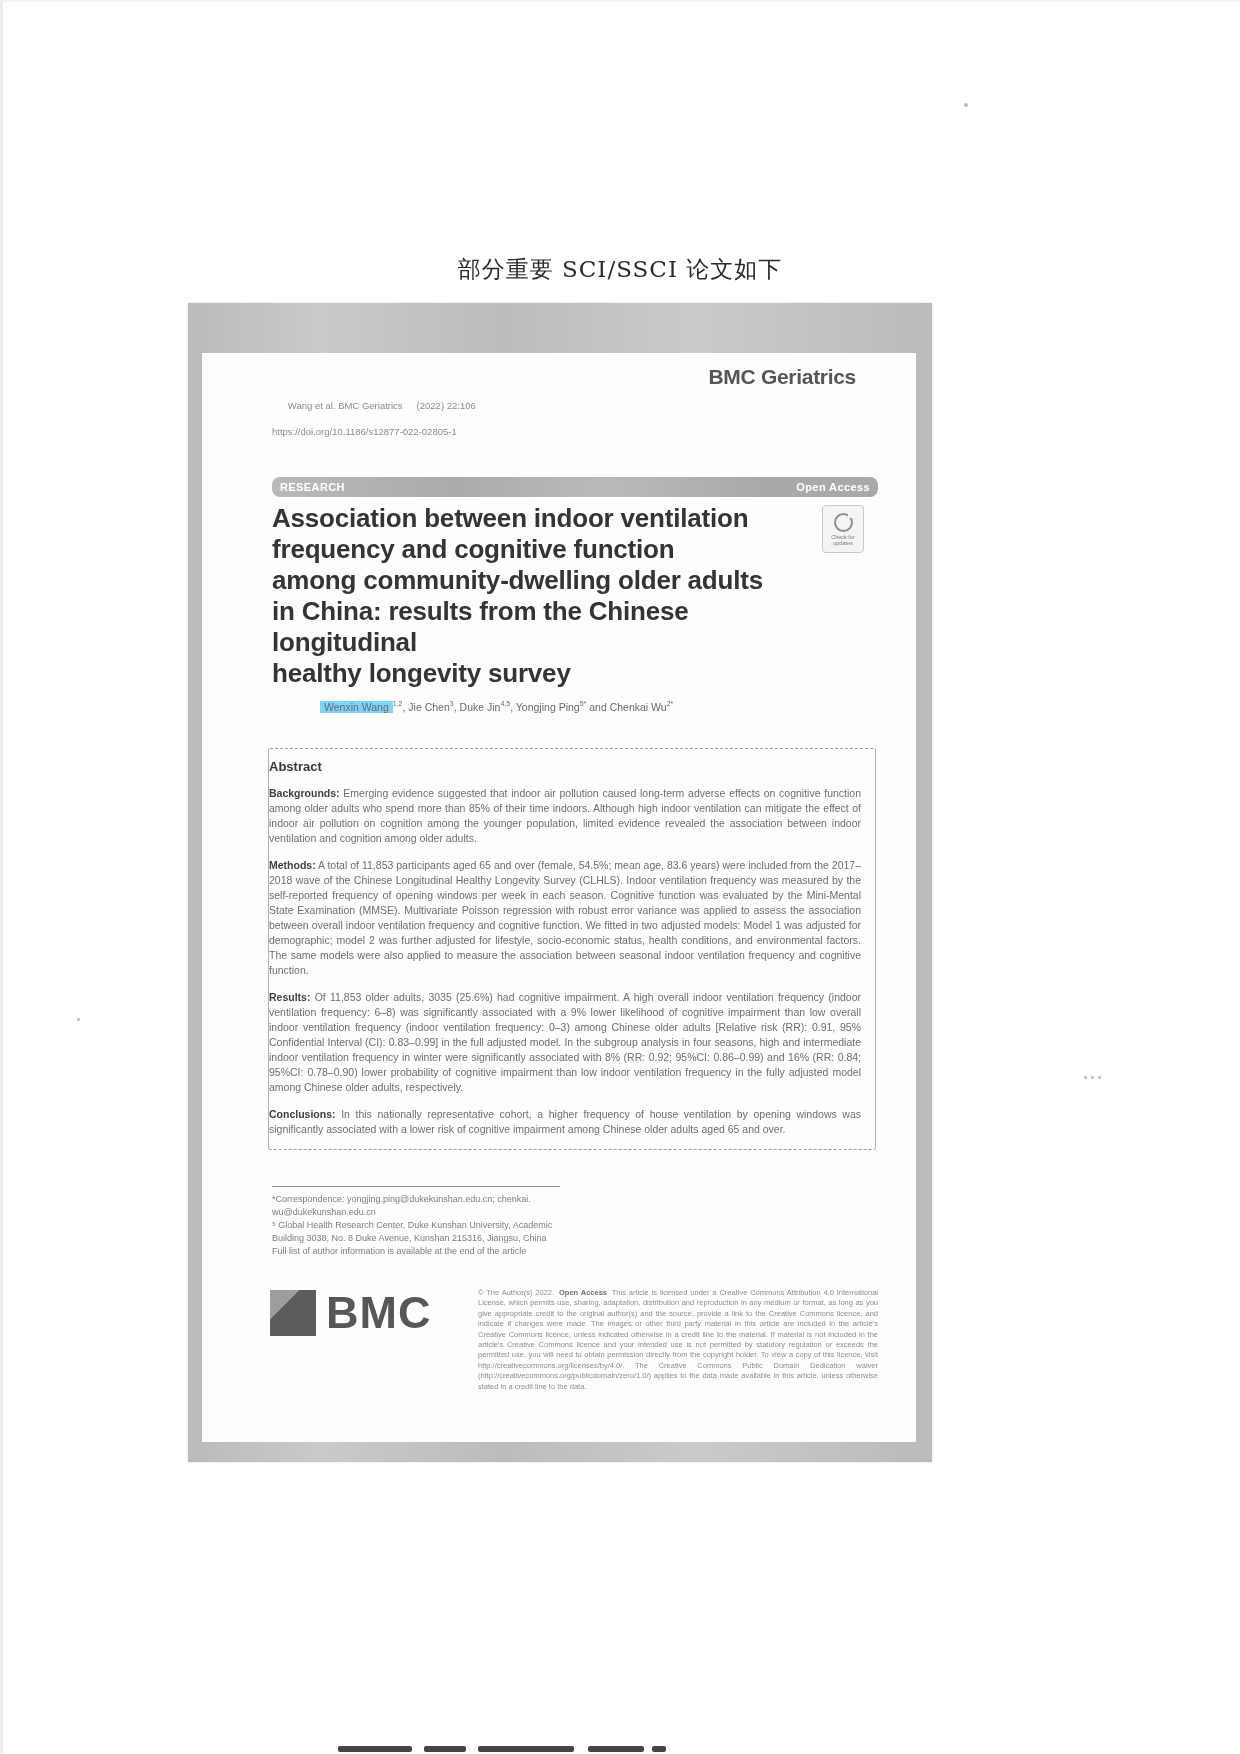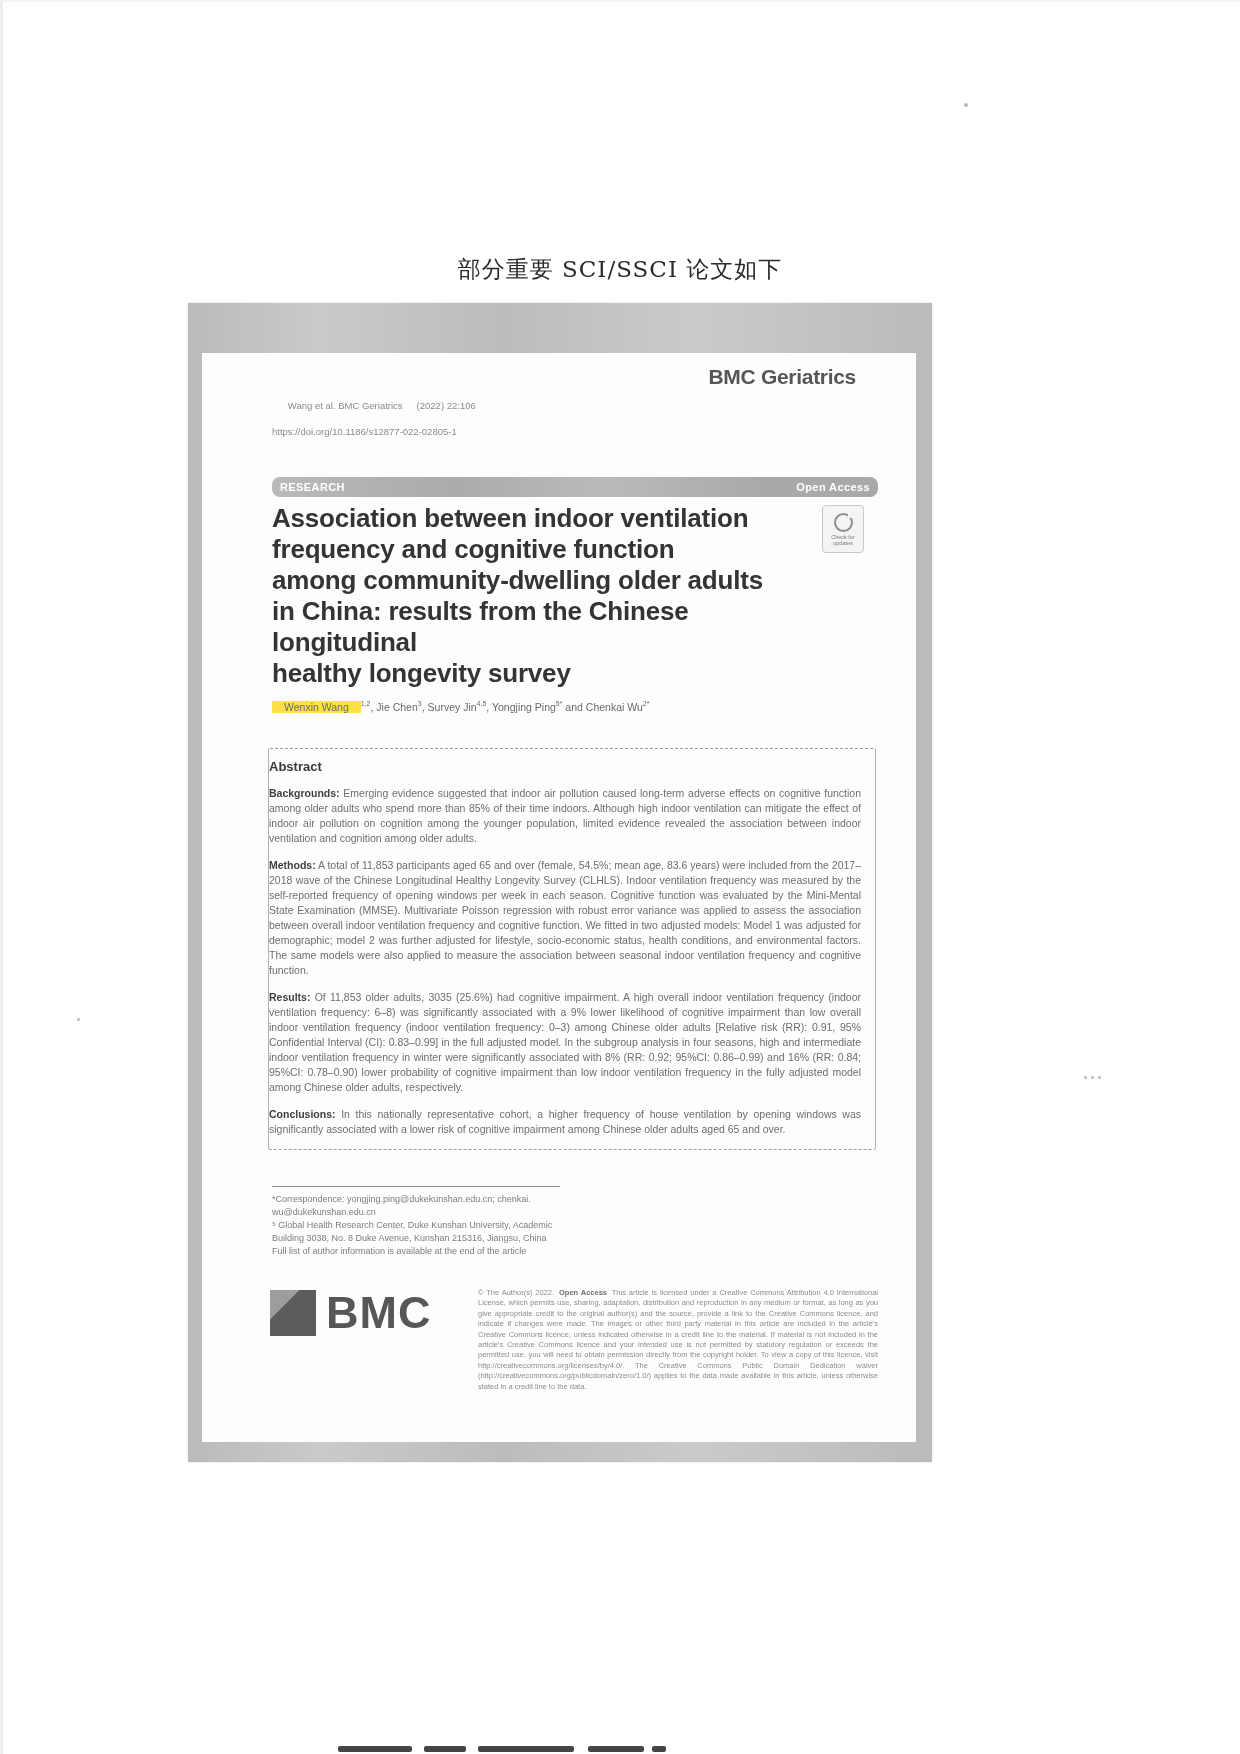--- a/index.html
+++ b/index.html
@@ -59,21 +59,21 @@
 
   
   .title{
     position:absolute;left:70px;top:150px;width:560px;
     font-size:26px;line-height:31px;font-weight:600;color:#343434;letter-spacing:-0.2px;
   }
 
   
   .authors{position:absolute;left:70px;top:347px;font-size:10.5px;color:#6a6a6a;}
   .authors sup{font-size:7px;color:#6a6a6a;}
-  .authors .hl{background:#fde047;padding:0 12px;}
+  .authors .hl{background:#7dd3fc;padding:0 4px;margin-left:48px;}
 
   
   .abs-box{
     position:absolute;left:66px;top:395px;width:608px;box-sizing:border-box;
     border:1px solid #b3b3b3;border-top:1px dashed #9b9b9b;border-bottom:1px dashed #9b9b9b;
     border-radius:2px;padding:10px 14px 12px 0;background:#fdfdfc;
   }
   .abs-head{font-size:13px;font-weight:bold;color:#3a3a3a;margin:0 0 6px 0;}
   .abs-sec{font-size:10.5px;line-height:15px;color:#6e6e6e;margin:12px 0 9px 0;text-align:justify;}
   .abs-sec:last-child{margin-bottom:0;}
@@ -132,21 +132,21 @@
     </div>
 
     <div class="title">
         <div>Association between indoor ventilation</div>
         <div>frequency and cognitive function</div>
         <div>among community-dwelling older adults</div>
         <div>in China: results from the Chinese longitudinal</div>
         <div>healthy longevity survey</div>
       </div>
 
-    <div class="authors"><span class="hl">Wenxin Wang</span><sup>1,2</sup>, <span>Jie Chen</span><sup>3</sup>, <span>Survey Jin</span><sup>4,5</sup>, <span>Yongjing Ping</span><sup>5*</sup> and <span>Chenkai Wu</span><sup>2*</sup></div>
+    <div class="authors"><span class="hl">Wenxin Wang</span><sup>1,2</sup>, <span>Jie Chen</span><sup>3</sup>, <span>Duke Jin</span><sup>4,5</sup>, <span>Yongjing Ping</span><sup>5*</sup> and <span>Chenkai Wu</span><sup>2*</sup></div>
 
     <div class="abs-box">
       <p class="abs-head">Abstract</p>
       <div>
           <p class="abs-sec"><b>Backgrounds:</b> Emerging evidence suggested that indoor air pollution caused long-term adverse effects on cognitive function among older adults who spend more than 85% of their time indoors. Although high indoor ventilation can mitigate the effect of indoor air pollution on cognition among the younger population, limited evidence revealed the association between indoor ventilation and cognition among older adults.</p>
           <p class="abs-sec"><b>Methods:</b> A total of 11,853 participants aged 65 and over (female, 54.5%; mean age, 83.6 years) were included from the 2017–2018 wave of the Chinese Longitudinal Healthy Longevity Survey (CLHLS). Indoor ventilation frequency was measured by the self-reported frequency of opening windows per week in each season. Cognitive function was evaluated by the Mini-Mental State Examination (MMSE). Multivariate Poisson regression with robust error variance was applied to assess the association between overall indoor ventilation frequency and cognitive function. We fitted in two adjusted models: Model 1 was adjusted for demographic; model 2 was further adjusted for lifestyle, socio-economic status, health conditions, and environmental factors. The same models were also applied to measure the association between seasonal indoor ventilation frequency and cognitive function.</p>
           <p class="abs-sec"><b>Results:</b> Of 11,853 older adults, 3035 (25.6%) had cognitive impairment. A high overall indoor ventilation frequency (indoor ventilation frequency: 6–8) was significantly associated with a 9% lower likelihood of cognitive impairment than low overall indoor ventilation frequency (indoor ventilation frequency: 0–3) among Chinese older adults [Relative risk (RR): 0.91, 95% Confidential Interval (CI): 0.83–0.99] in the full adjusted model. In the subgroup analysis in four seasons, high and intermediate indoor ventilation frequency in winter were significantly associated with 8% (RR: 0.92; 95%CI: 0.86–0.99) and 16% (RR: 0.84; 95%CI: 0.78–0.90) lower probability of cognitive impairment than low indoor ventilation frequency in the fully adjusted model among Chinese older adults, respectively.</p>
           <p class="abs-sec"><b>Conclusions:</b> In this nationally representative cohort, a higher frequency of house ventilation by opening windows was significantly associated with a lower risk of cognitive impairment among Chinese older adults aged 65 and over.</p>
         </div>
     </div>

